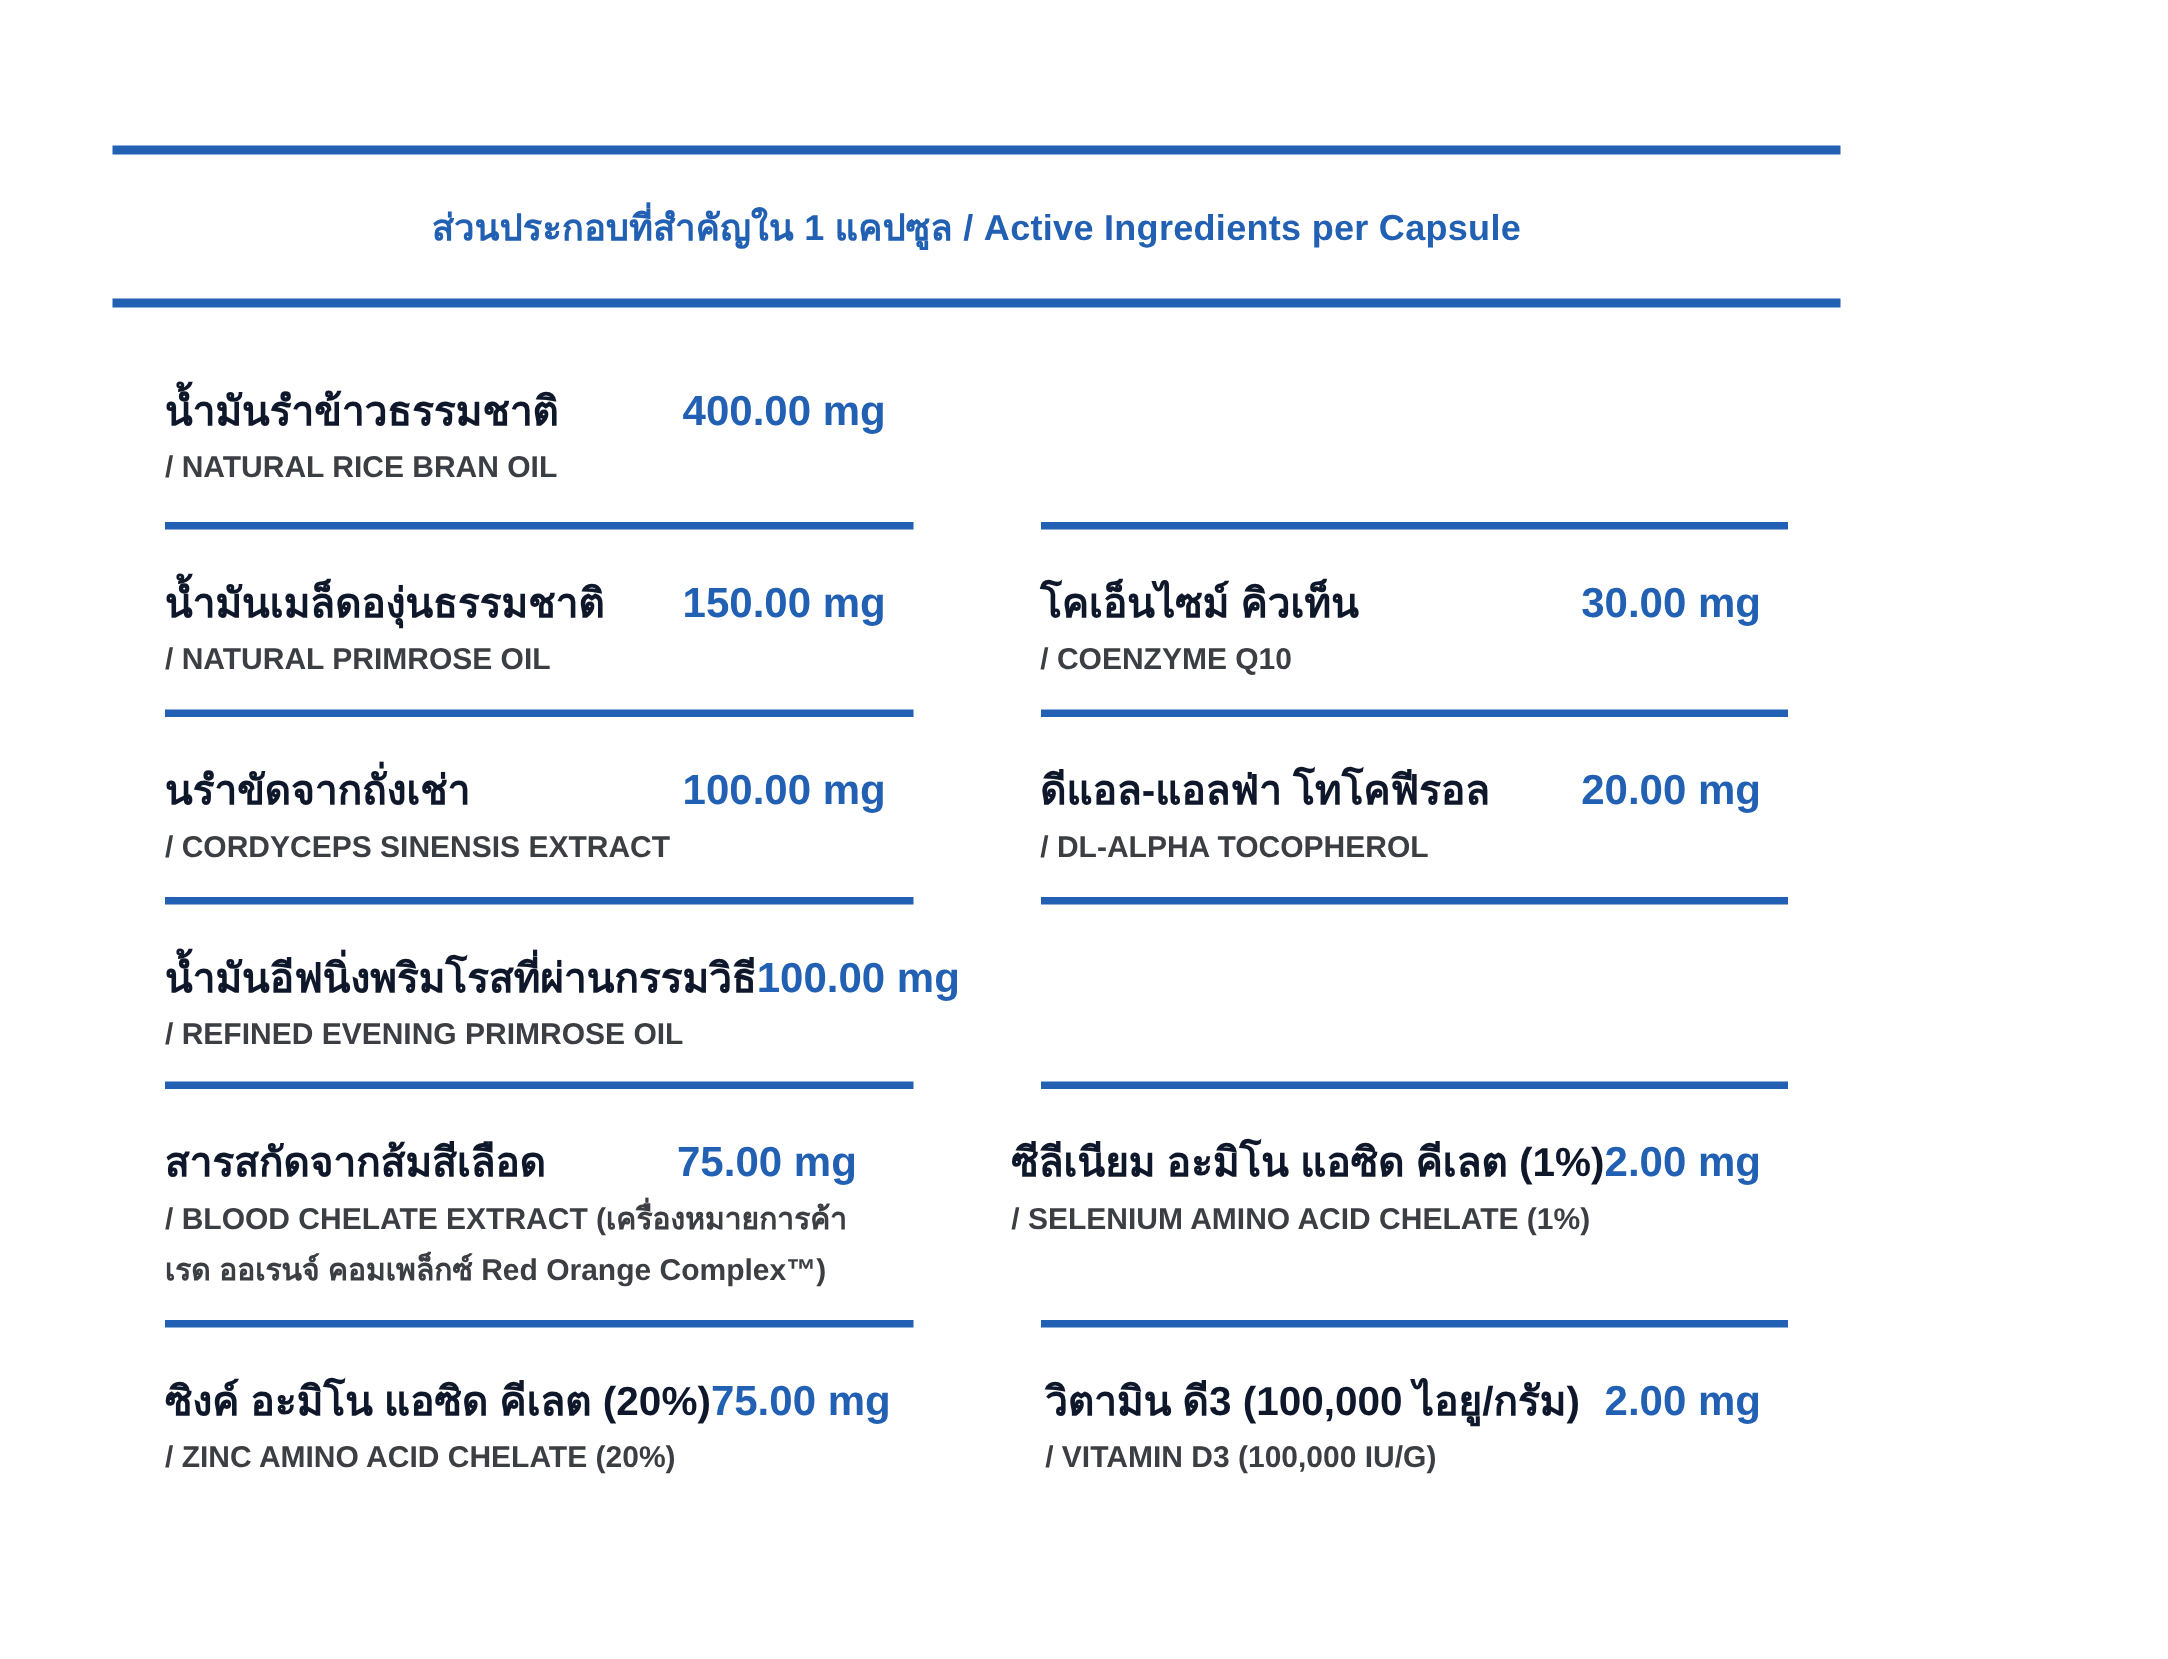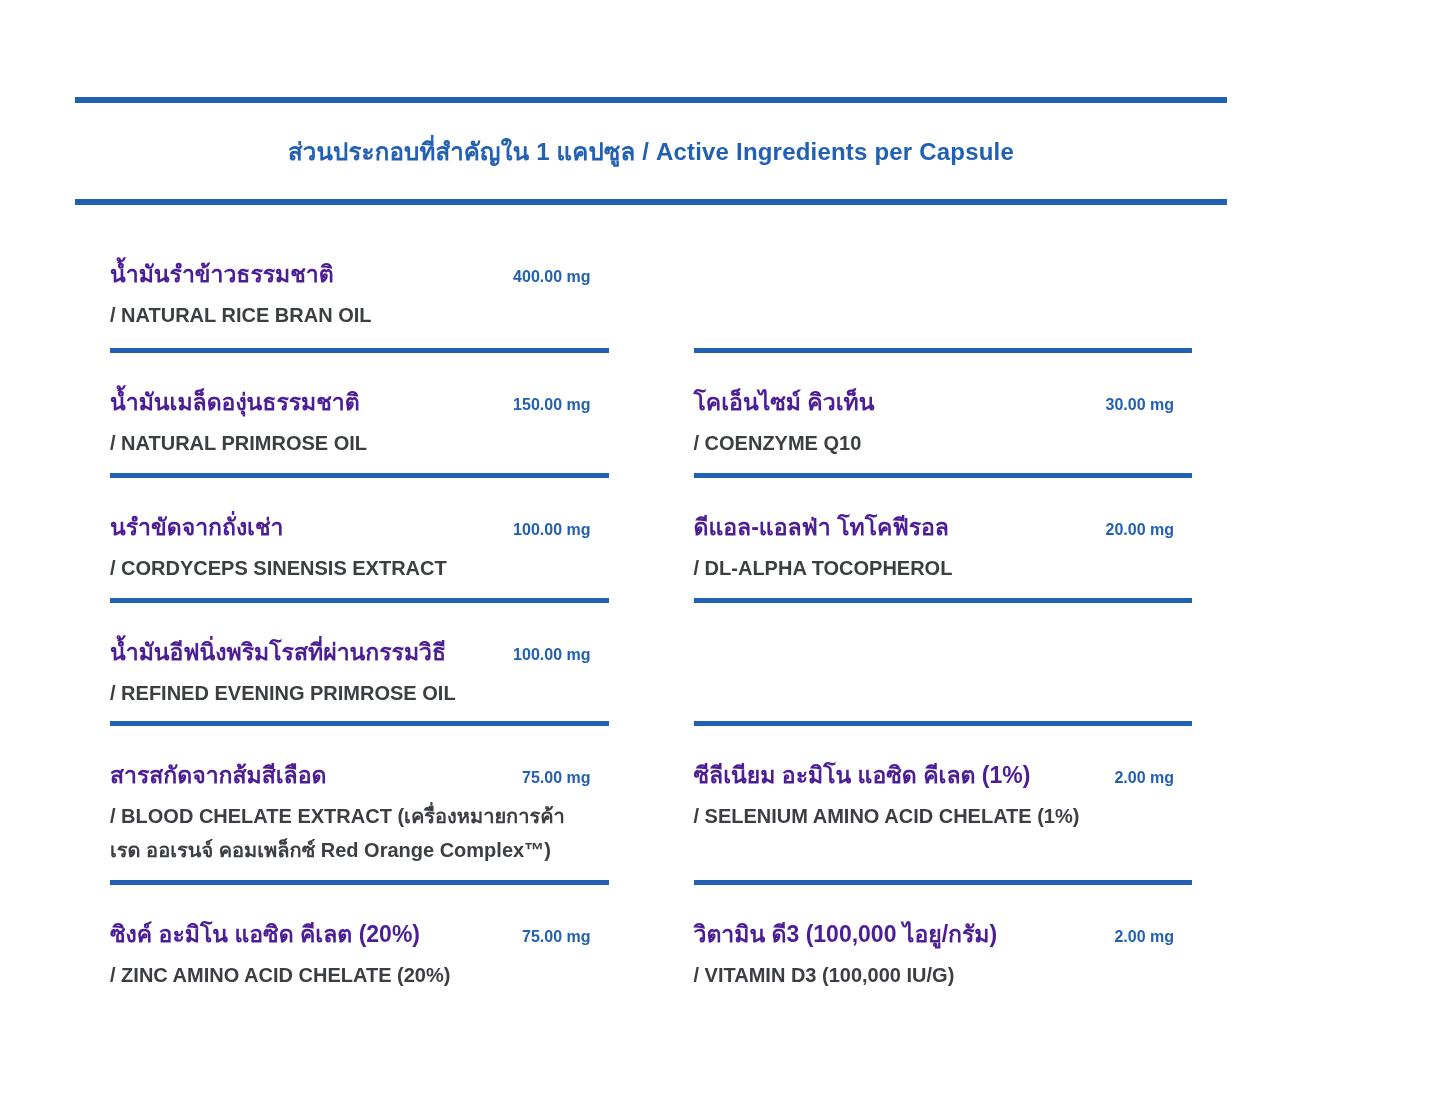--- a/index.html
+++ b/index.html
@@ -35,24 +35,24 @@
   .row-2{min-height:120px;}
   .row-3{min-height:120px;}
   .row-4{min-height:118px;}
   .row-5{min-height:154px;}
   .row-6{min-height:150px;}
 
   .entry-head{
     display:flex;justify-content:space-between;align-items:baseline;
   }
   .name-th{
-    color:#4c1d95;font-size:23px;line-height:30px;white-space:nowrap;
+    color:#0f172a;font-size:27px;line-height:30px;white-space:nowrap;
   }
   .amount{
-    color:#2160b2;font-size:16px;line-height:30px;white-space:nowrap;
+    color:#2160b2;font-size:28px;line-height:30px;white-space:nowrap;
     padding-right:18px;
   }
   .name-en{
     color:#3b3e43;font-size:20px;line-height:34px;margin-top:6px;white-space:nowrap;
   }
   .name-en + .name-en{margin-top:0;}
 </style>
 </head>
 <body>
 

